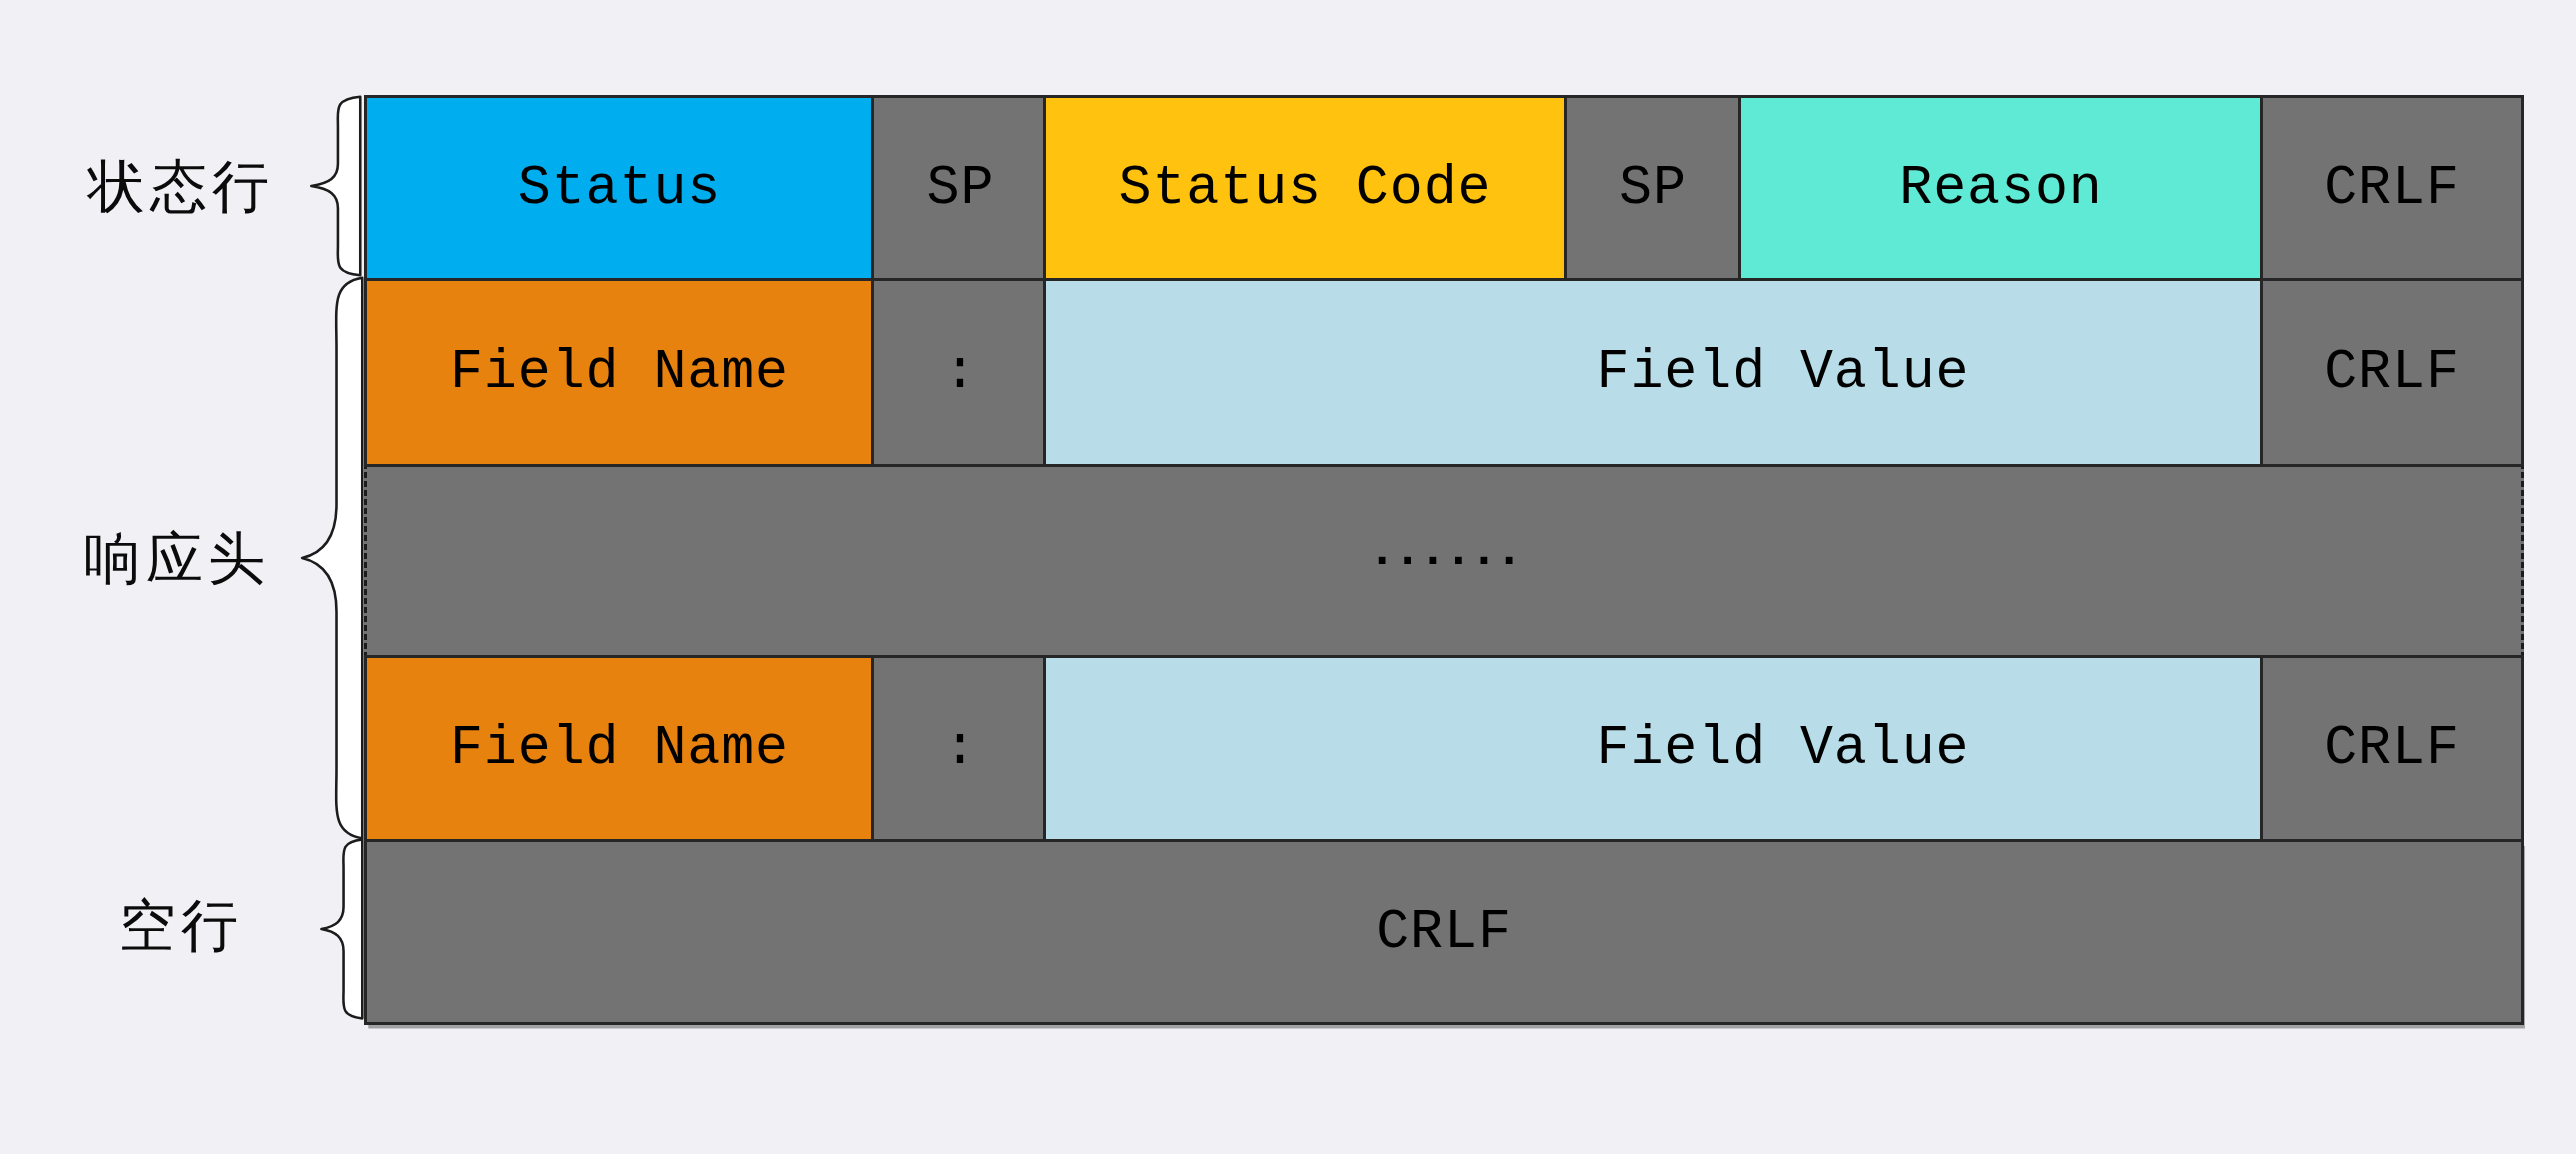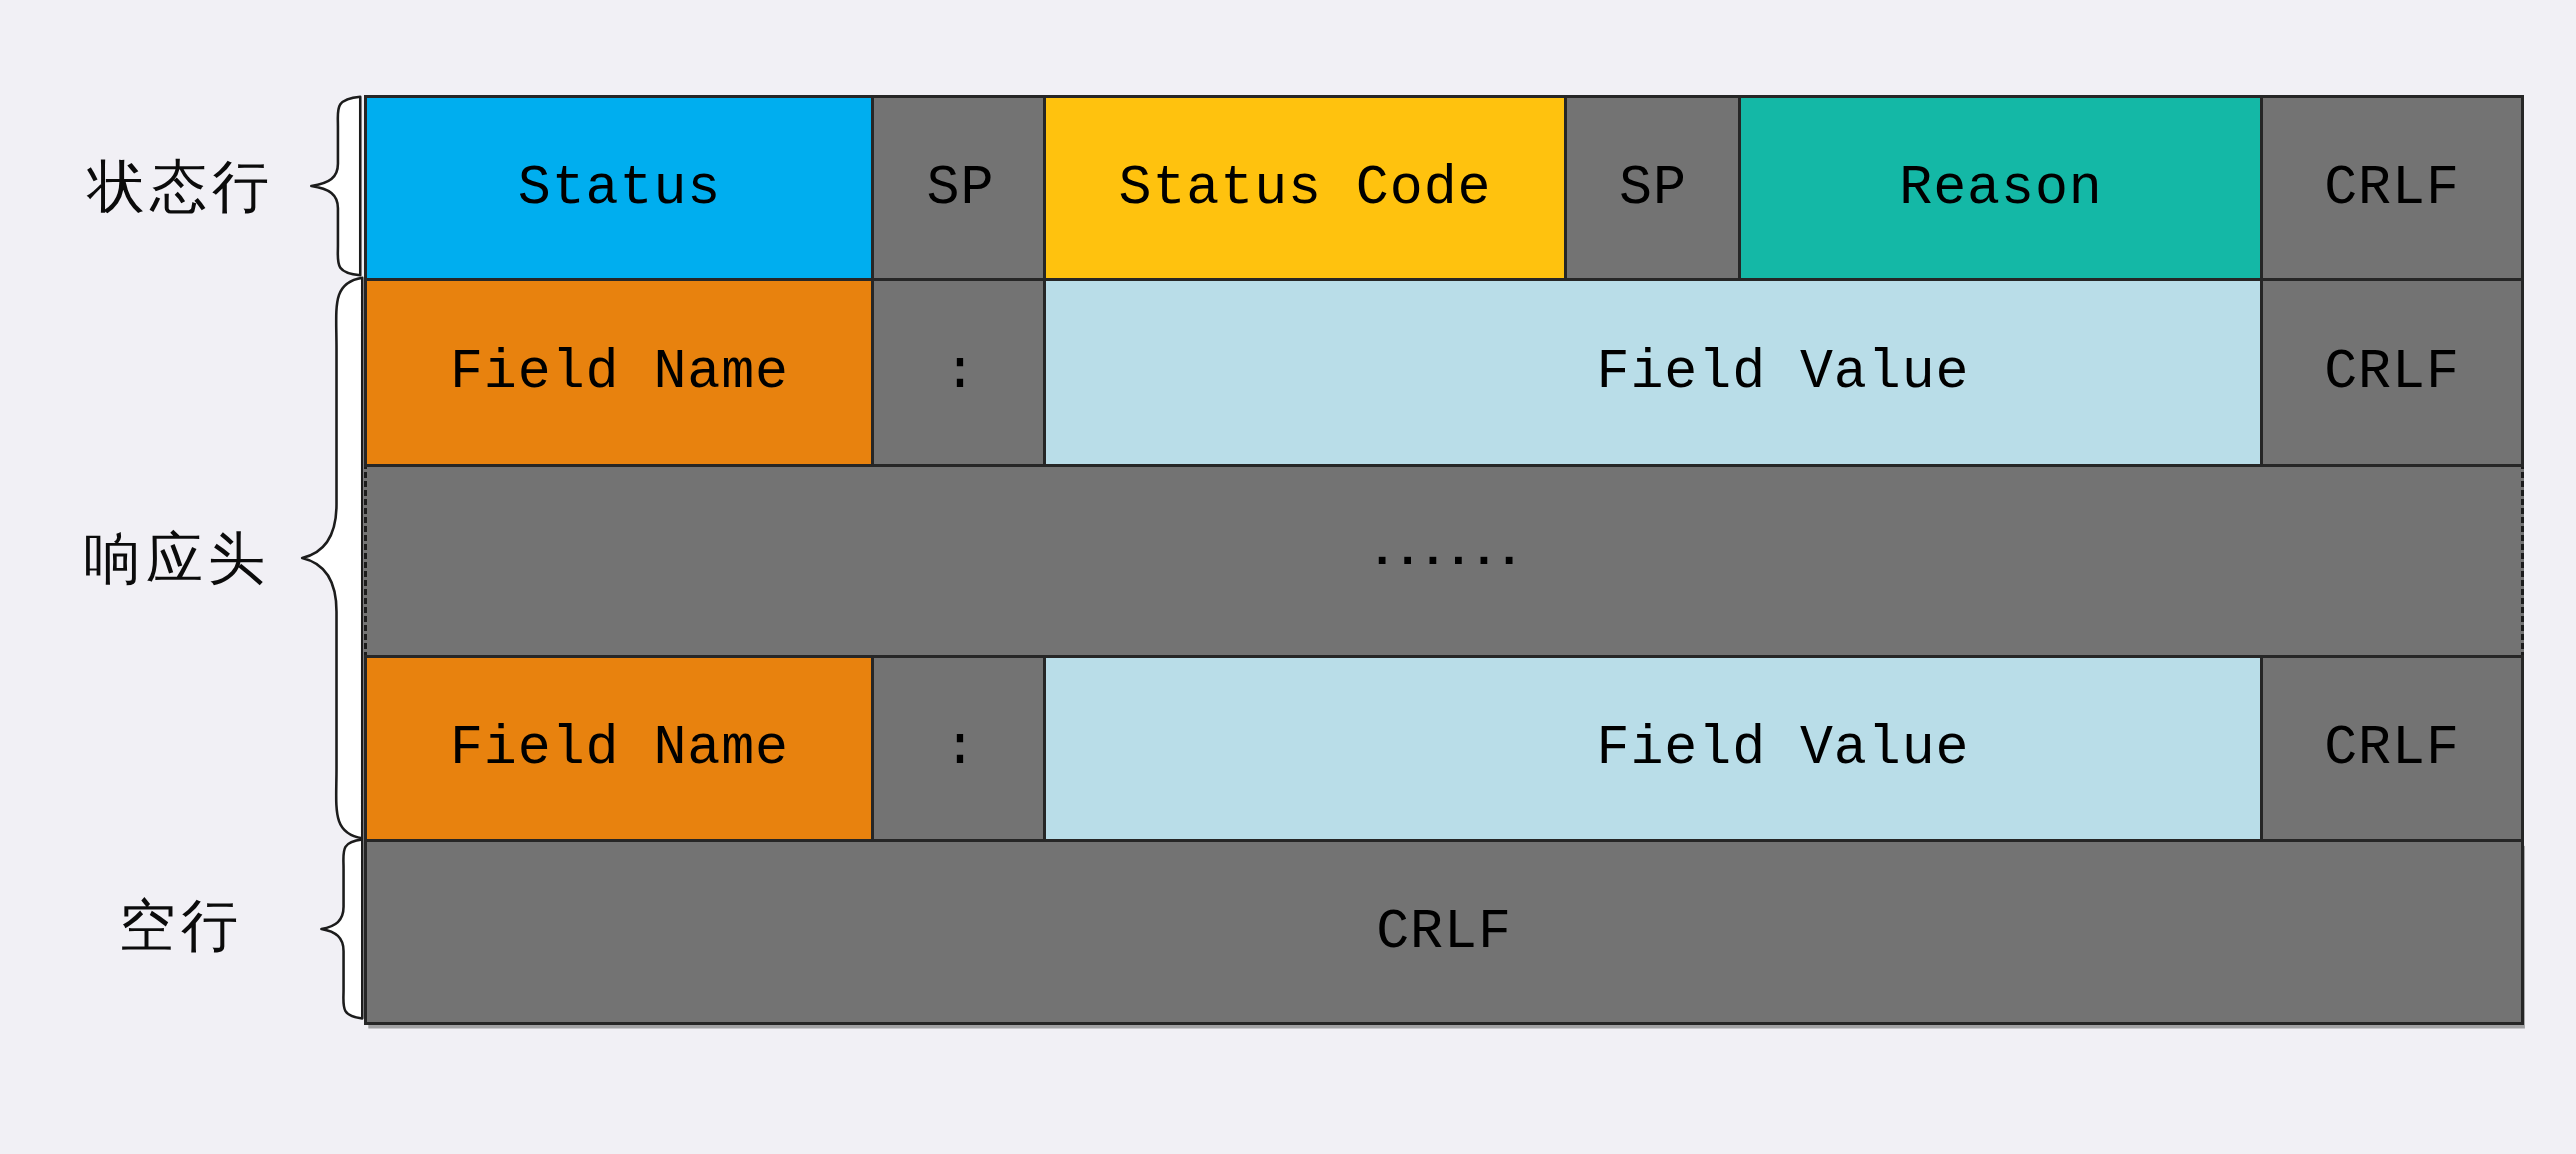--- a/index.html
+++ b/index.html
@@ -89,21 +89,21 @@
     </div>
     <div class="cell r1 c2">
       <span>SP</span>
     </div>
     <div class="cell r1 c3" style="background: rgb(255, 194, 14);">
       <span>Status Code</span>
     </div>
     <div class="cell r1 c4">
       <span>SP</span>
     </div>
-    <div class="cell r1 c5" style="background: #14b8a6;">
+    <div class="cell r1 c5" style="background: #5eead4;">
       <span>Reason</span>
     </div>
     <div class="cell r1 c6">
       <span>CRLF</span>
     </div>
 
     <div class="cell r2 c1" style="background: rgb(232, 130, 14);">
       <span>Field Name</span>
     </div>
     <div class="cell r2 c2">

